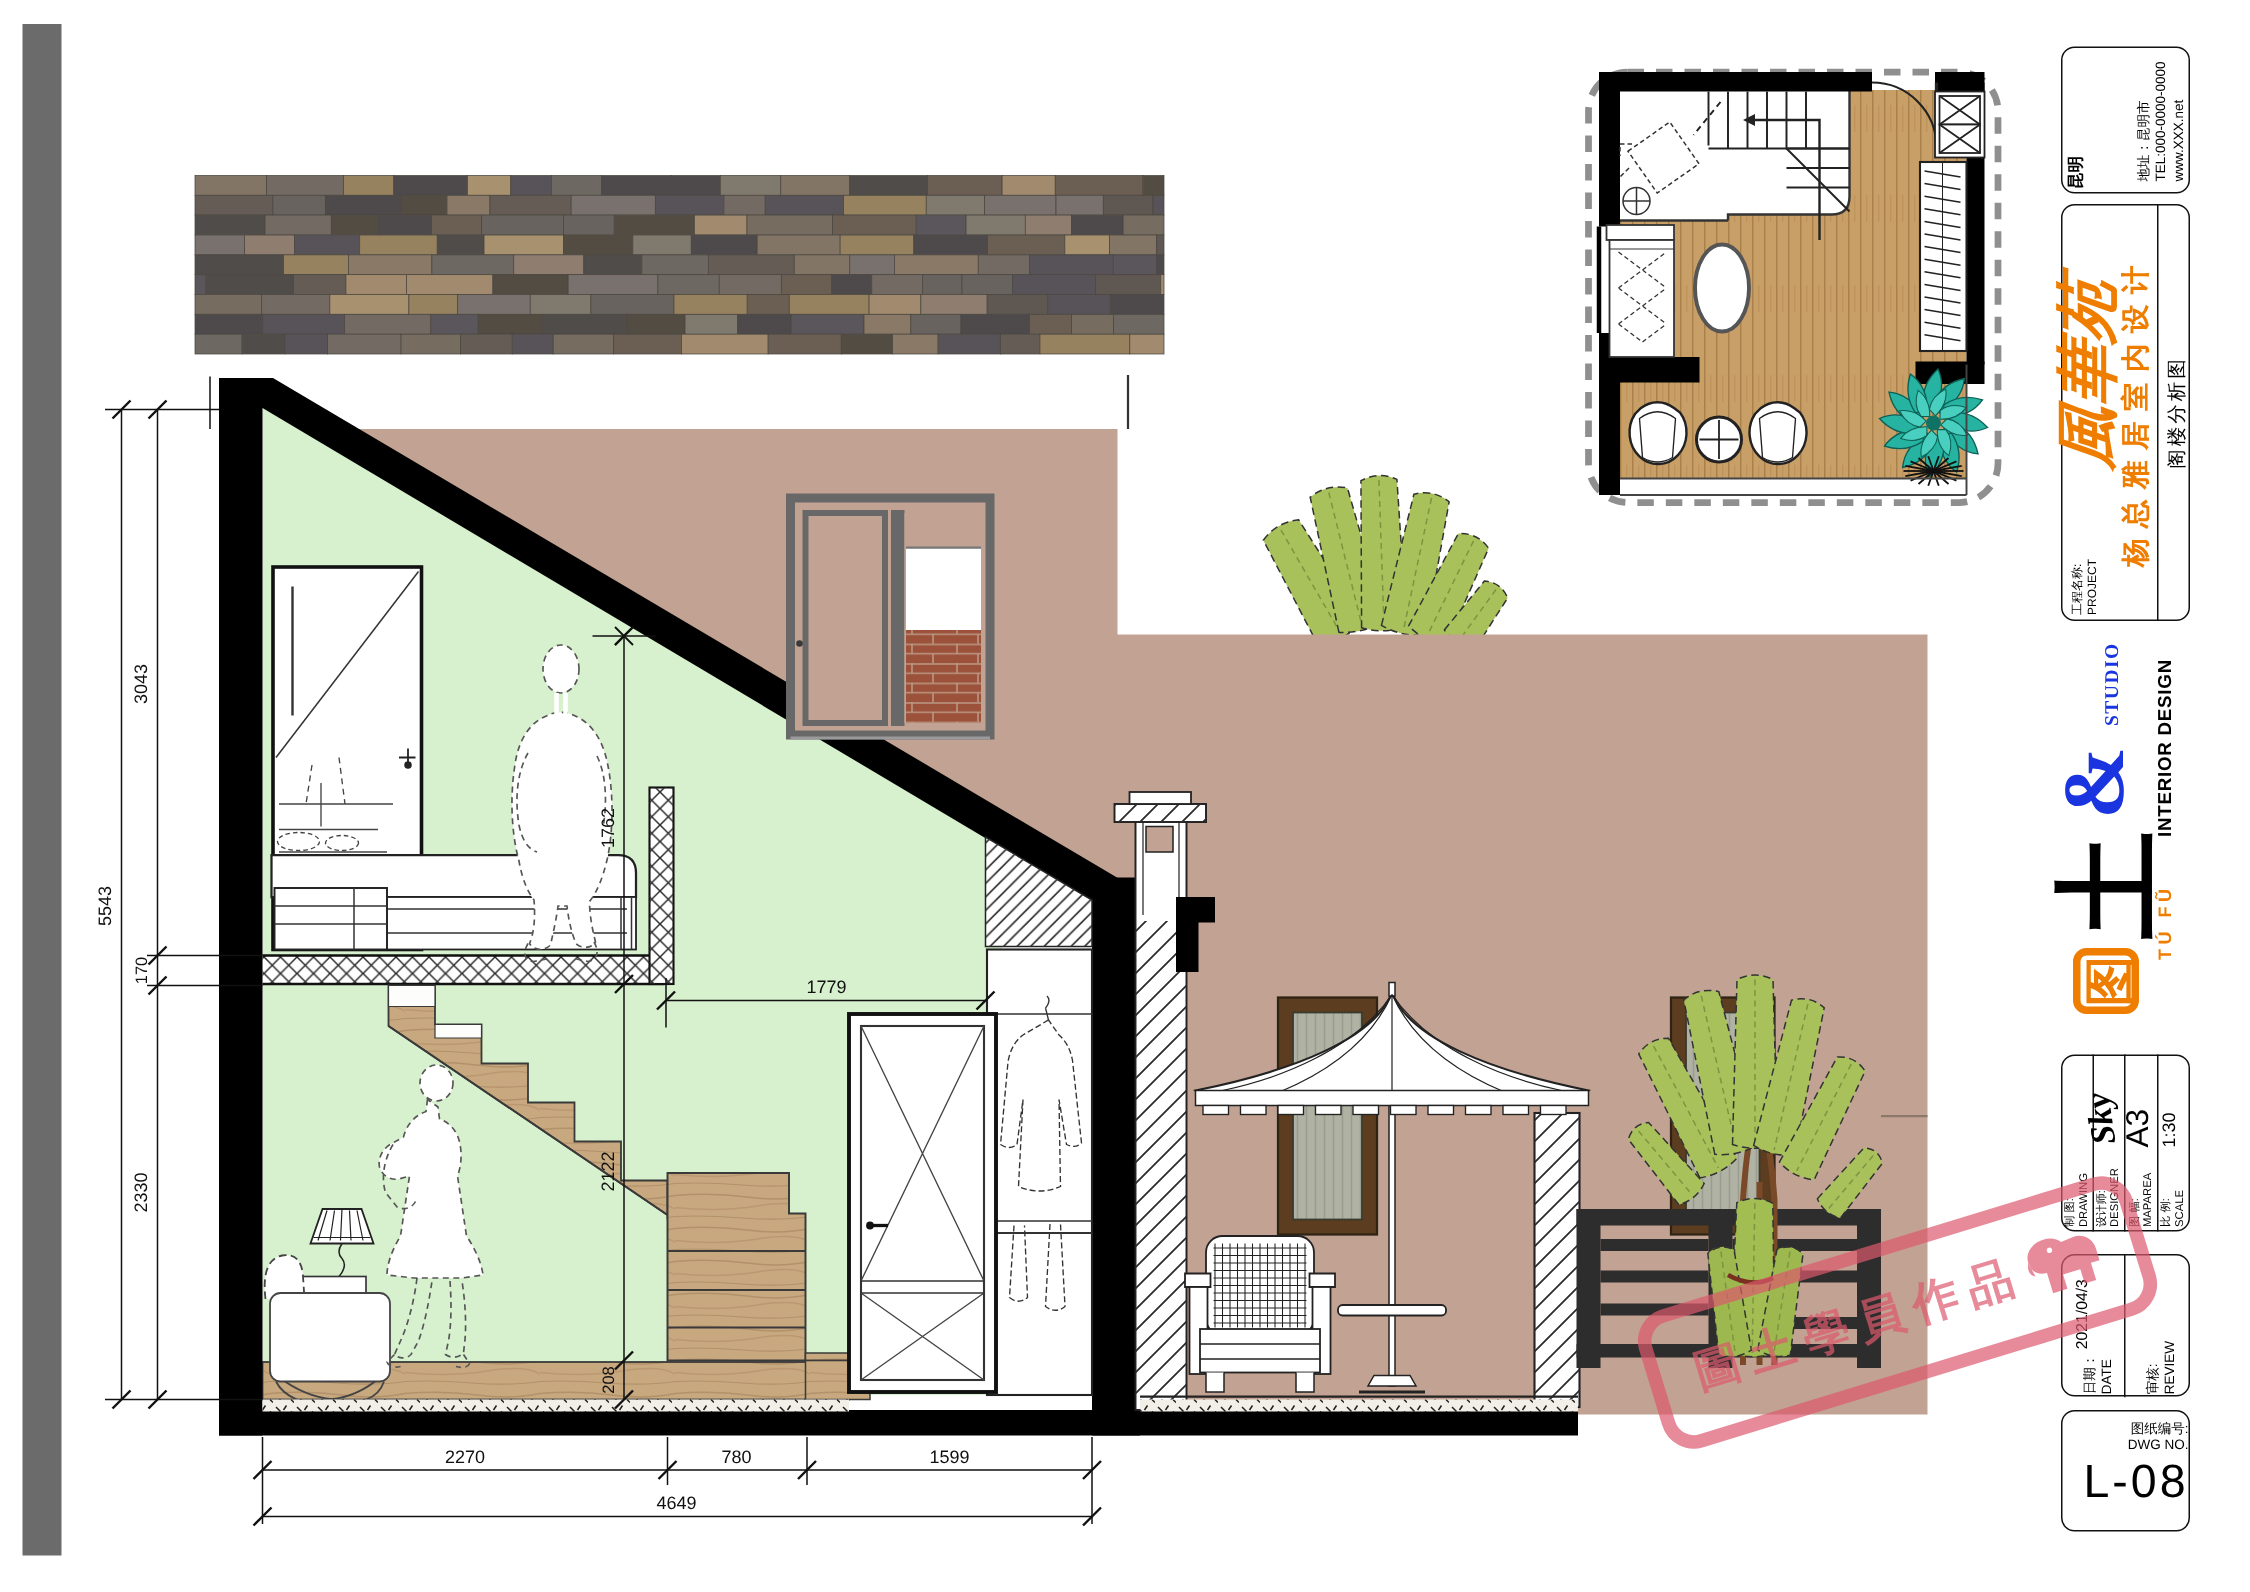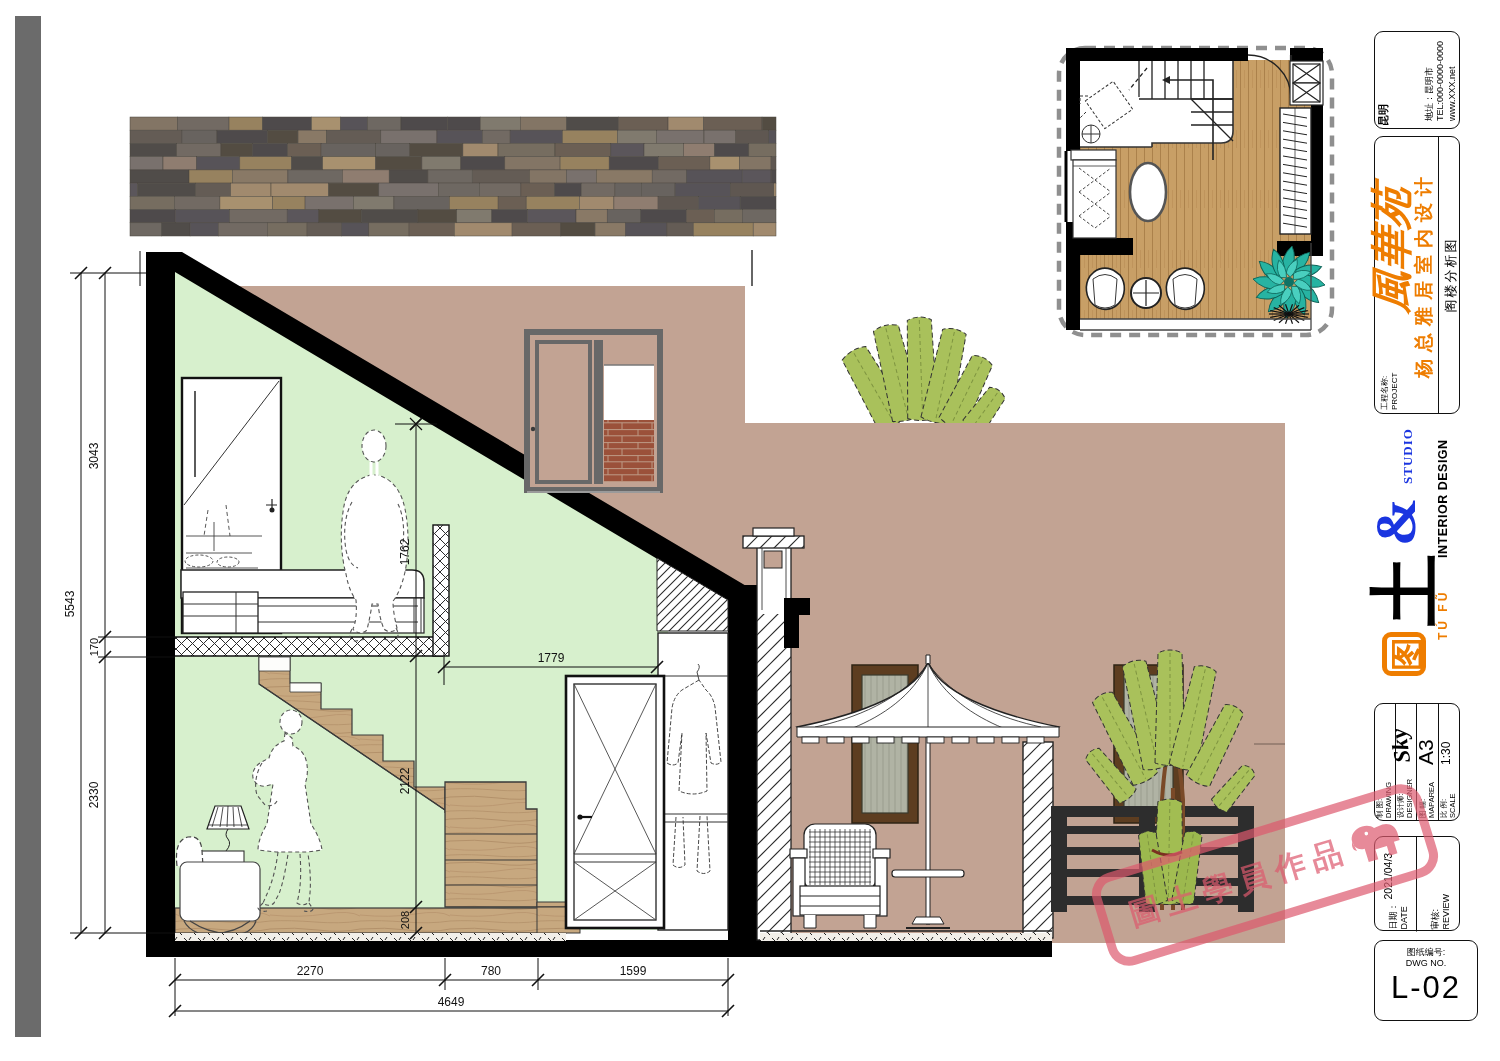--- a/index.html
+++ b/index.html
@@ -796,23 +796,23 @@
 
 <div class="tb" style="left:1374px;top:836px;width:86px;height:95px;">
 <div class="rot" style="width:95px;height:86px;">
  <div style="position:absolute;left:0;top:42px;width:95px;border-top:1.2px solid #111;"></div>
  <div style="position:absolute;left:2px;top:14px;font-size:9px;line-height:11px;">日期：<br>DATE</div>
  <div style="position:absolute;left:32px;top:8px;font-size:10.5px;">2021/04/3</div>
  <div style="position:absolute;left:2px;top:56px;font-size:9px;line-height:11px;">审核:<br>REVIEW</div>
 </div>
   </div>
 
-<div class="tb" style="left:1374px;top:940px;width:104px;height:81px;text-align:center;">
+<div class="tb" style="left:1374px;top:940px;width:86px;height:81px;text-align:right;">
  <div style="margin-top:6px;font-size:9px;line-height:11px;">图纸编号:<br>DWG NO.</div>
- <div style="font-size:31px;letter-spacing:2px;margin-top:1px;">L-02</div>
+ <div style="font-size:31px;letter-spacing:2px;margin-top:1px;">L-08</div>
 </div>
 
 <div style="position:absolute;left:1093px;top:827px;width:344px;height:96px;
  border:9px solid #dd5a6e;border-radius:22px;transform:rotate(-17deg);opacity:0.7;
  display:flex;align-items:center;justify-content:center;color:#dd5a6e;">
  <span style="font-size:31px;font-weight:bold;letter-spacing:7px;white-space:nowrap;">圖土學員作品</span>
  <svg width="52" height="44" viewBox="0 0 52 44" style="margin-left:2px;">
   <path d="M14,40 V26 C8,26 4,22 4,16 C4,9 10,4 18,4 C23,4 27,6 29,9 L38,8 C45,8 50,13 50,20 L50,28 L44,28 L44,40 L36,40 L36,30 L24,30 L24,40 Z M4,16 C2,20 2,24 6,26" fill="#dd5a6e" stroke="none"></path>
   <circle cx="20" cy="12" r="1.8" fill="#fff"></circle>
  </svg>

